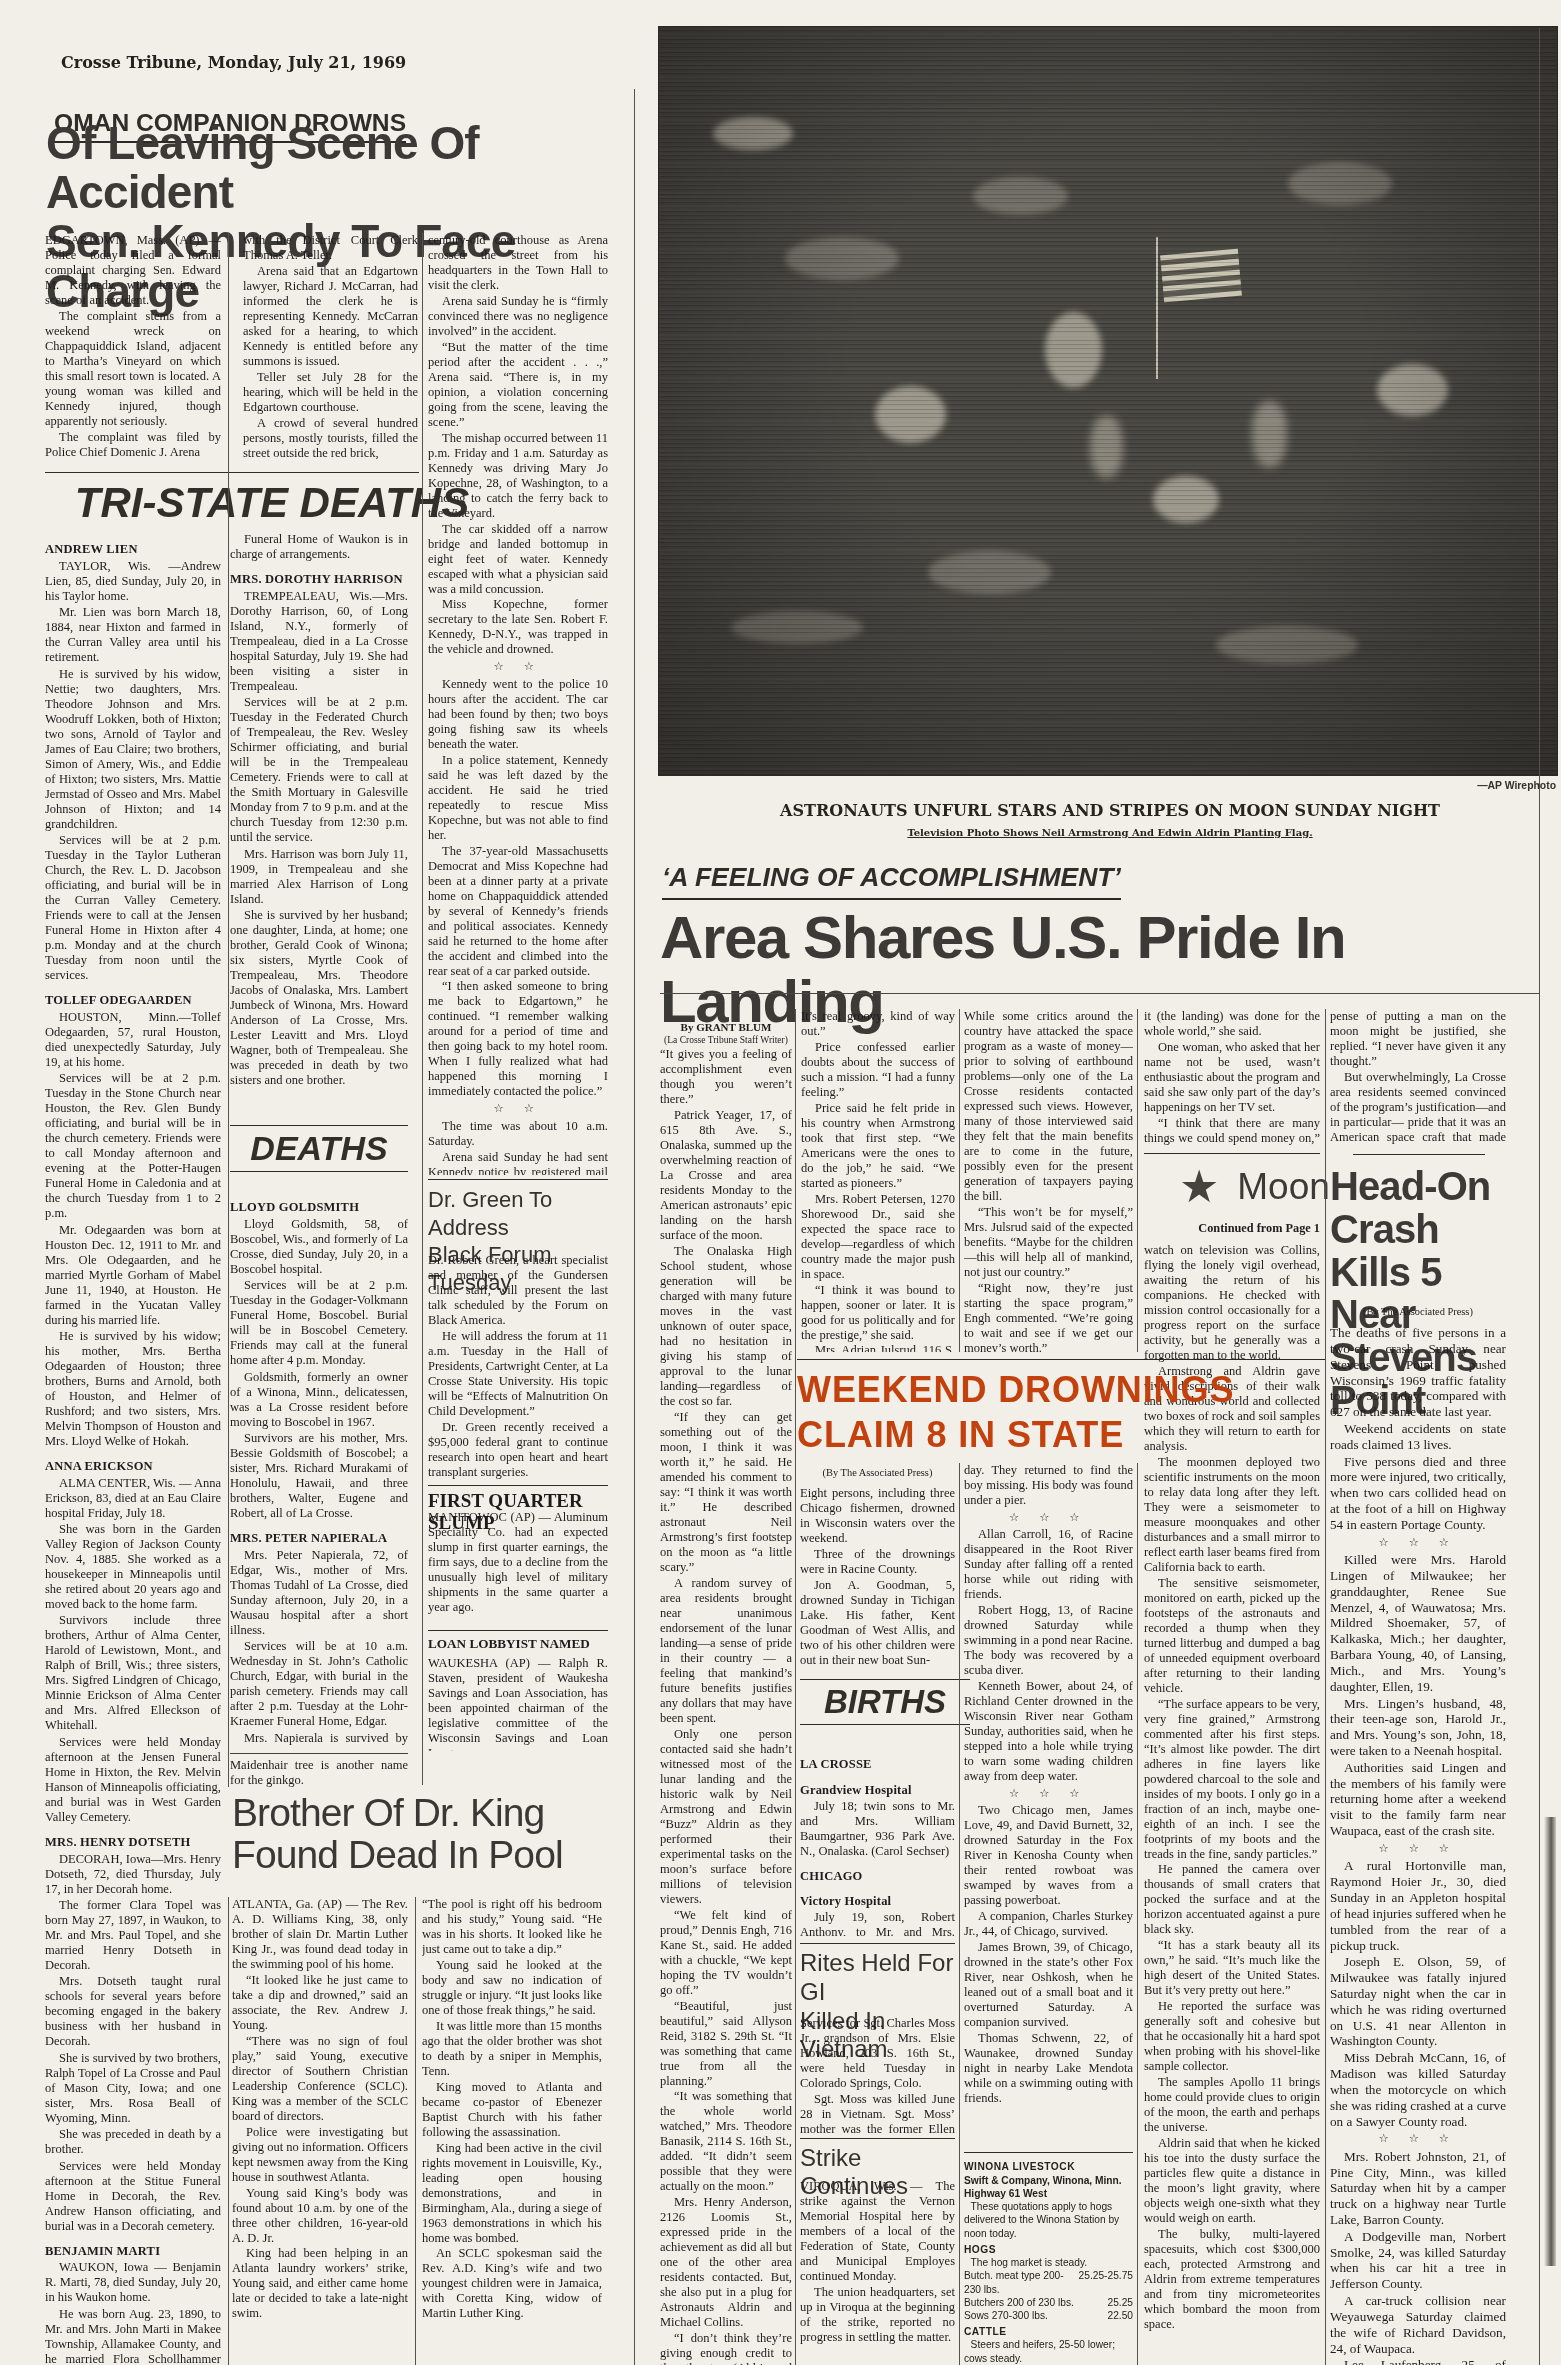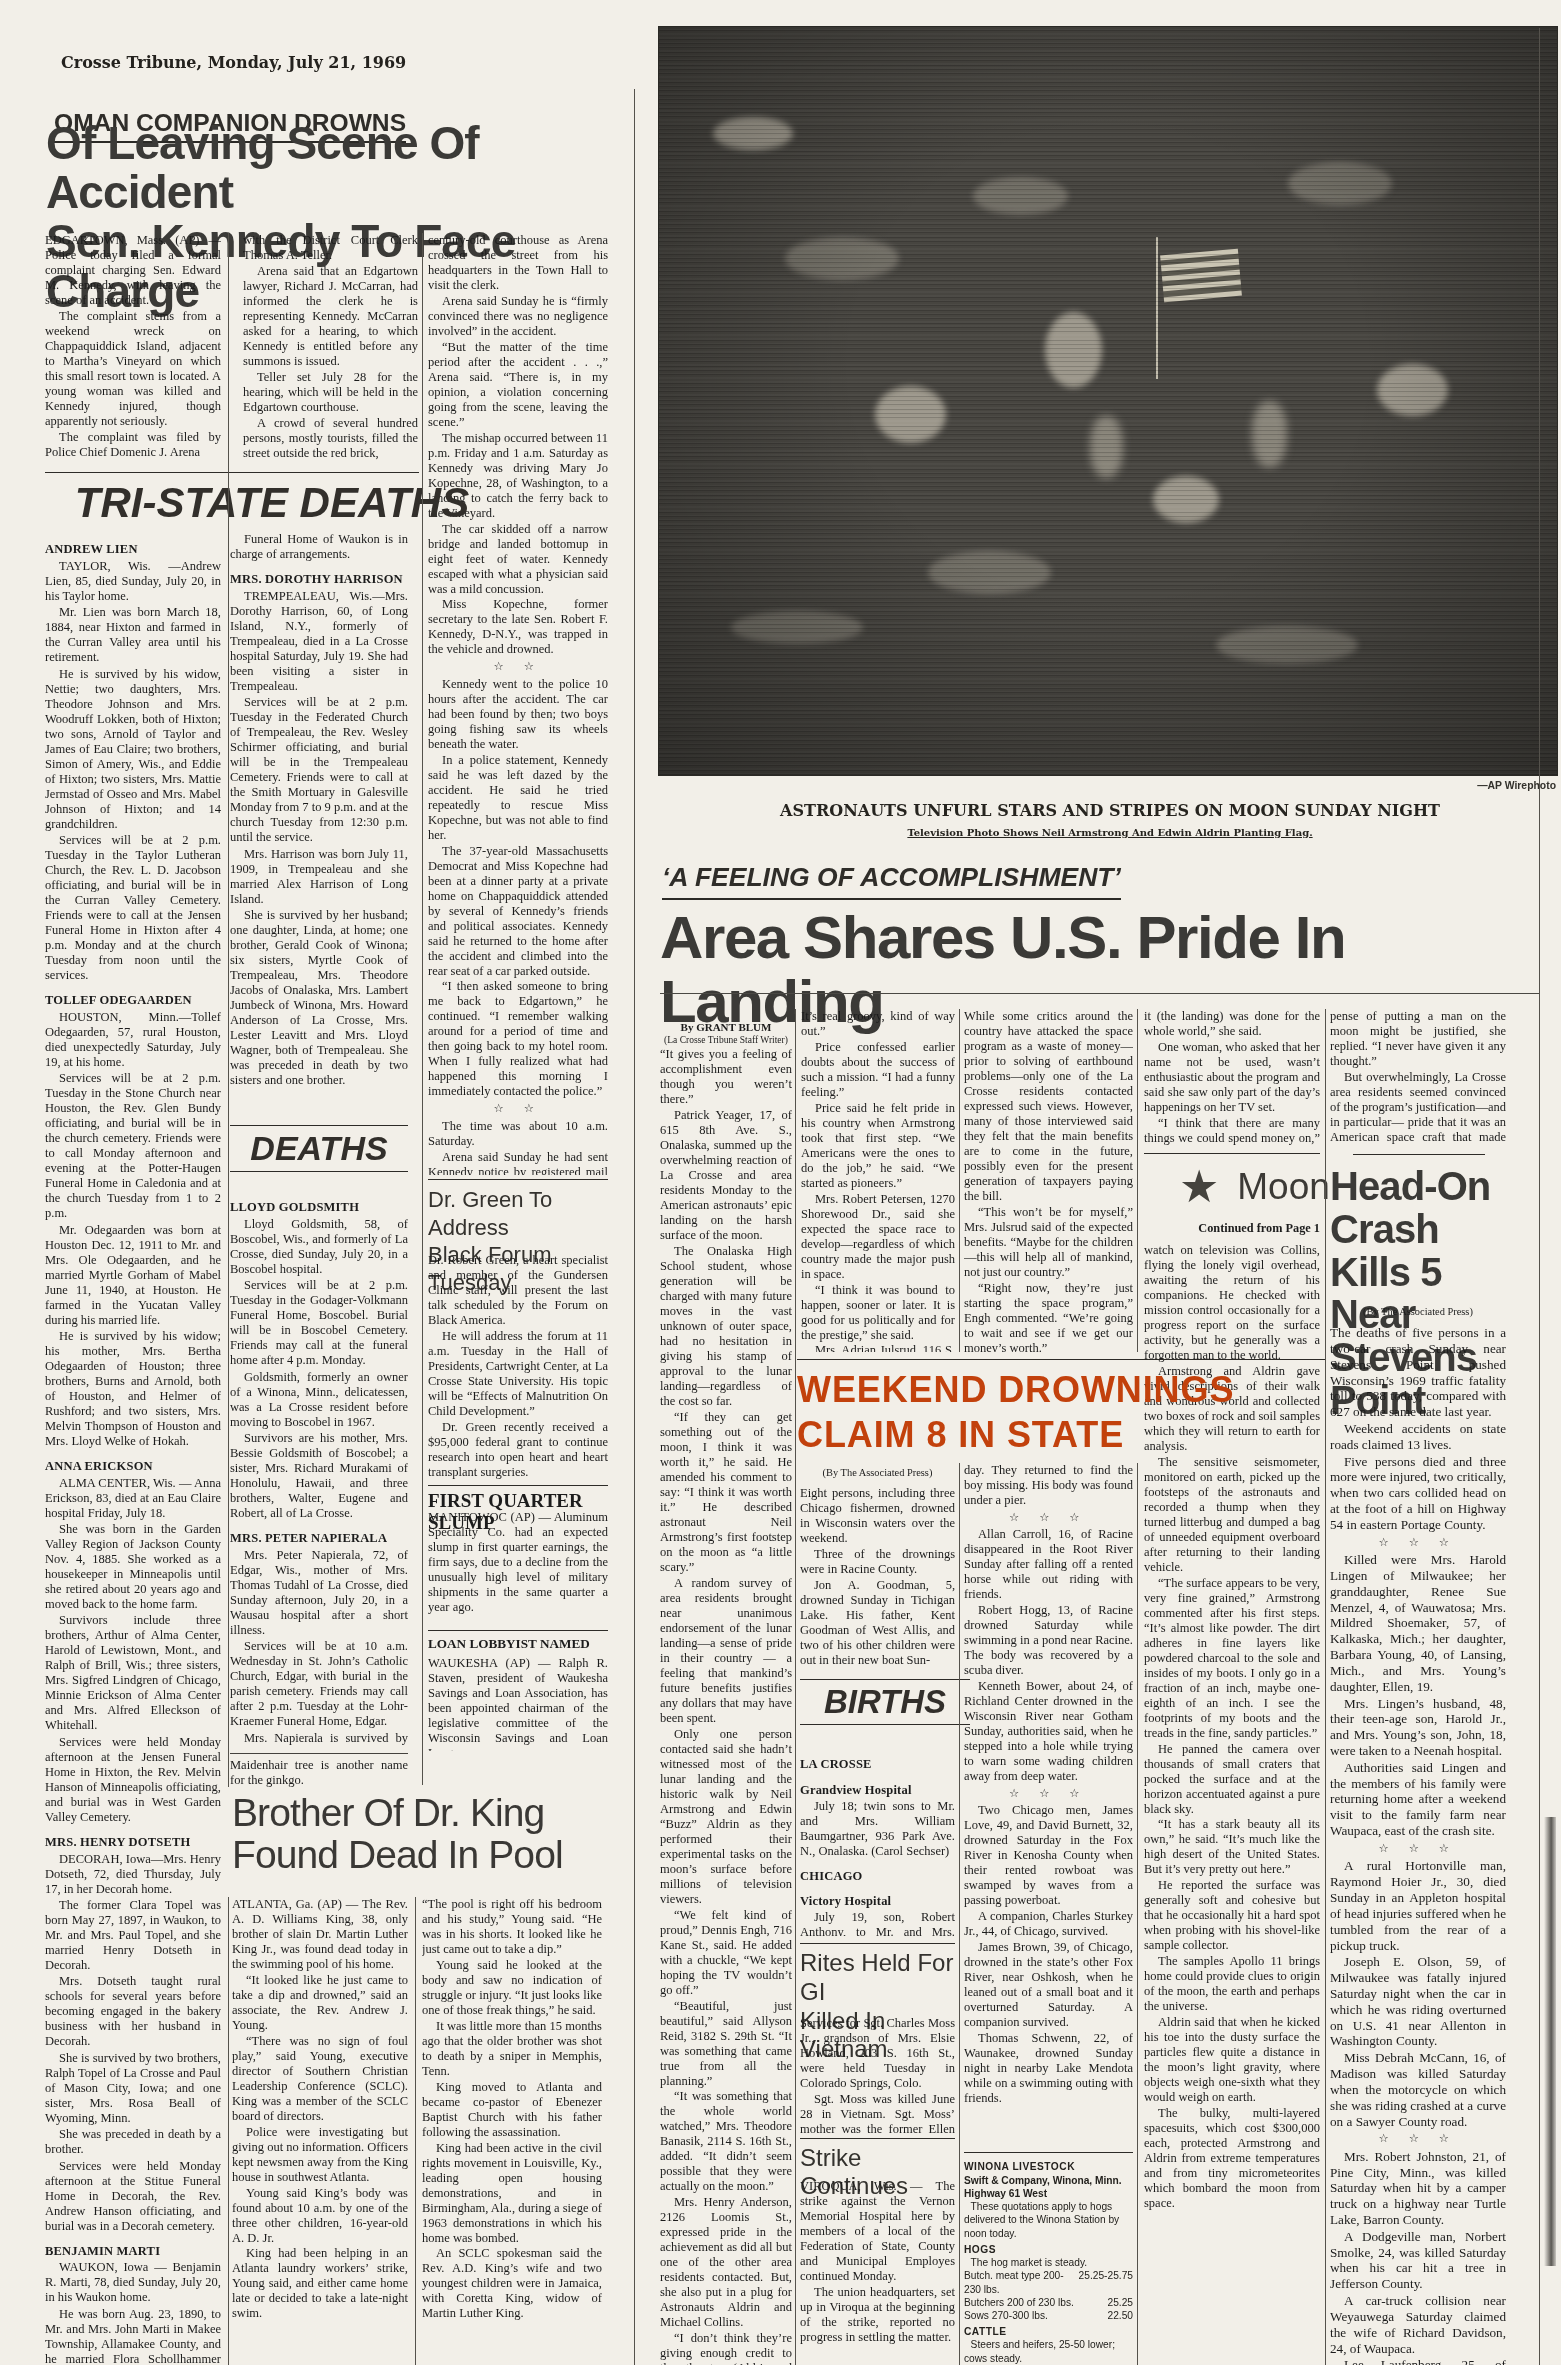--- a/index.html
+++ b/index.html
@@ -245,20 +245,21 @@
 
   <div class="hrule" style="left:1144px;top:1153px;width:176px;height:0.9px;"></div>
   <div class="abs" style="left:1144px;top:1160px;width:176px;margin-left:35px;">
     <span style="font-size:45px;color:#45433e;vertical-align:middle;">★</span>
     <span class="gothic" style="font-size:37px;font-weight:400;color:#3c3a36;padding-left:16px;vertical-align:middle;">Moon</span>
   </div>
   <div class="abs" style="left:1144px;top:1221px;width:176px;text-align:right;font-weight:bold;font-size:12.3px;">Continued from Page 1</div>
   <div class="col" style="left:1144px;top:1243px;width:176px;height:1147px;">
       <p class="noindent">watch on television was Collins, flying the lonely vigil overhead, awaiting the return of his companions. He checked with mission control occasionally for a progress report on the surface activity, but he generally was a forgotten man to the world.</p>
       <p>Armstrong and Aldrin gave vivid descriptions of their walk and wondrous world and collected two boxes of rock and soil samples which they will return to earth for analysis.</p>
+      <p>The moonmen deployed two scientific instruments on the moon to relay data long after they left. They were a seismometer to measure moonquakes and other disturbances and a small mirror to reflect earth laser beams fired from California back to earth.</p>
       <p>The sensitive seismometer, monitored on earth, picked up the footsteps of the astronauts and recorded a thump when they turned litterbug and dumped a bag of unneeded equipment overboard after returning to their landing vehicle.</p>
       <p>“The surface appears to be very, very fine grained,” Armstrong commented after his first steps. “It’s almost like powder. The dirt adheres in fine layers like powdered charcoal to the sole and insides of my boots. I only go in a fraction of an inch, maybe one-eighth of an inch. I see the footprints of my boots and the treads in the fine, sandy particles.”</p>
       <p>He panned the camera over thousands of small craters that pocked the surface and at the horizon accentuated against a pure black sky.</p>
       <p>“It has a stark beauty all its own,” he said. “It’s much like the high desert of the United States. But it’s very pretty out here.”</p>
       <p>He reported the surface was generally soft and cohesive but that he occasionally hit a hard spot when probing with his shovel-like sample collector.</p>
       <p>The samples Apollo 11 brings home could provide clues to origin of the moon, the earth and perhaps the universe.</p>
       <p>Aldrin said that when he kicked his toe into the dusty surface the particles flew quite a distance in the moon’s light gravity, where objects weigh one-sixth what they would weigh on earth.</p>
       <p>The bulky, multi-layered spacesuits, which cost $300,000 each, protected Armstrong and Aldrin from extreme temperatures and from tiny micrometeorites which bombard the moon from space.</p>
     </div>
 

